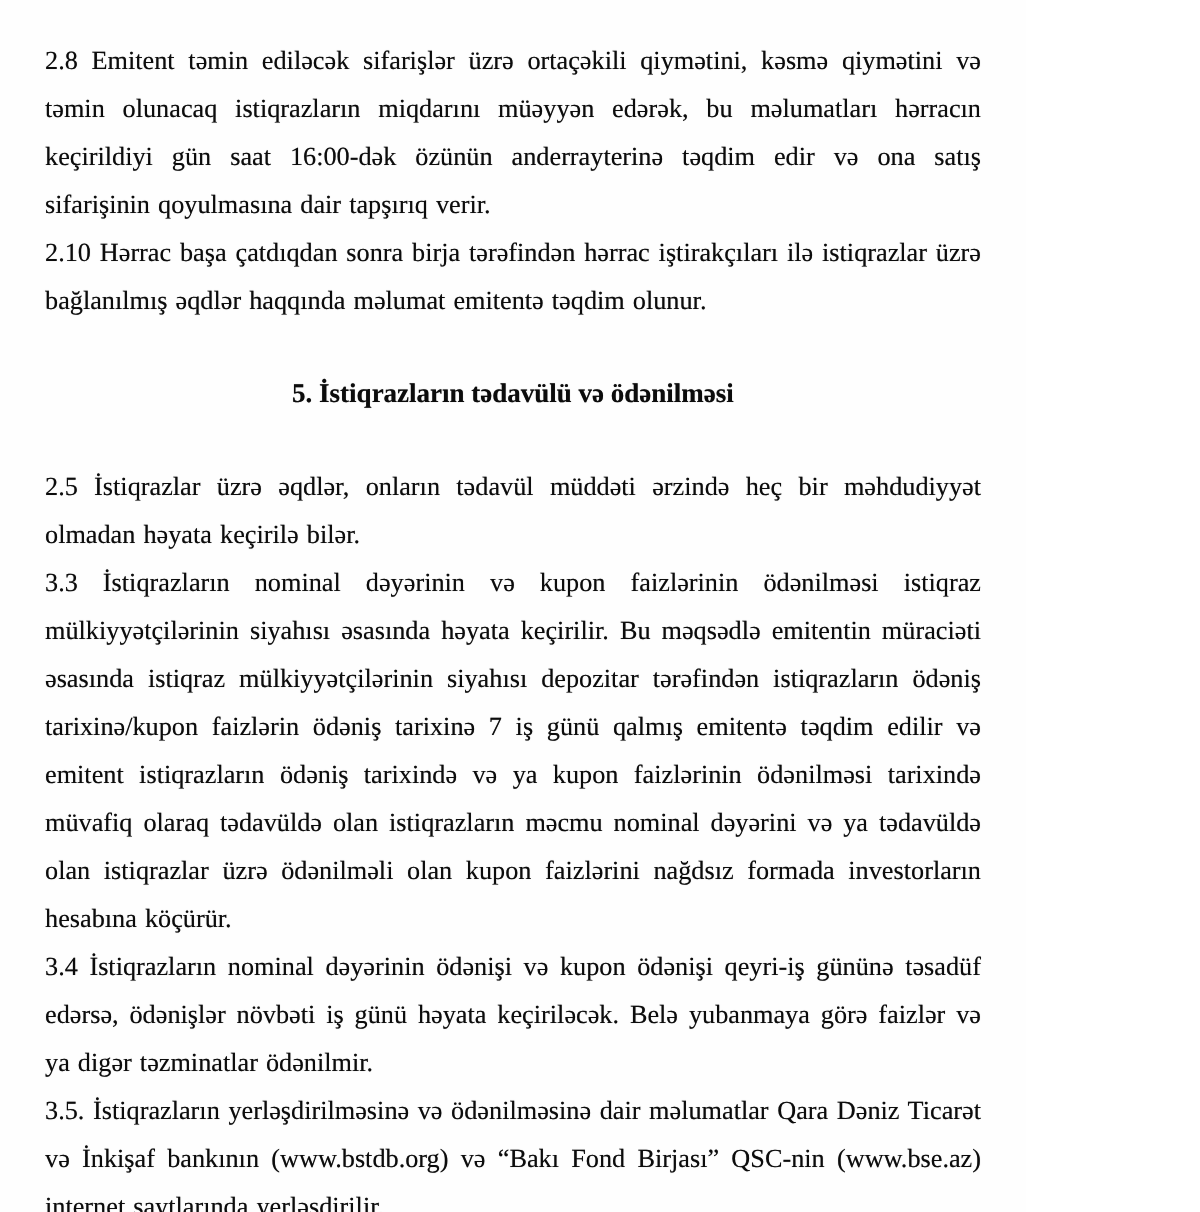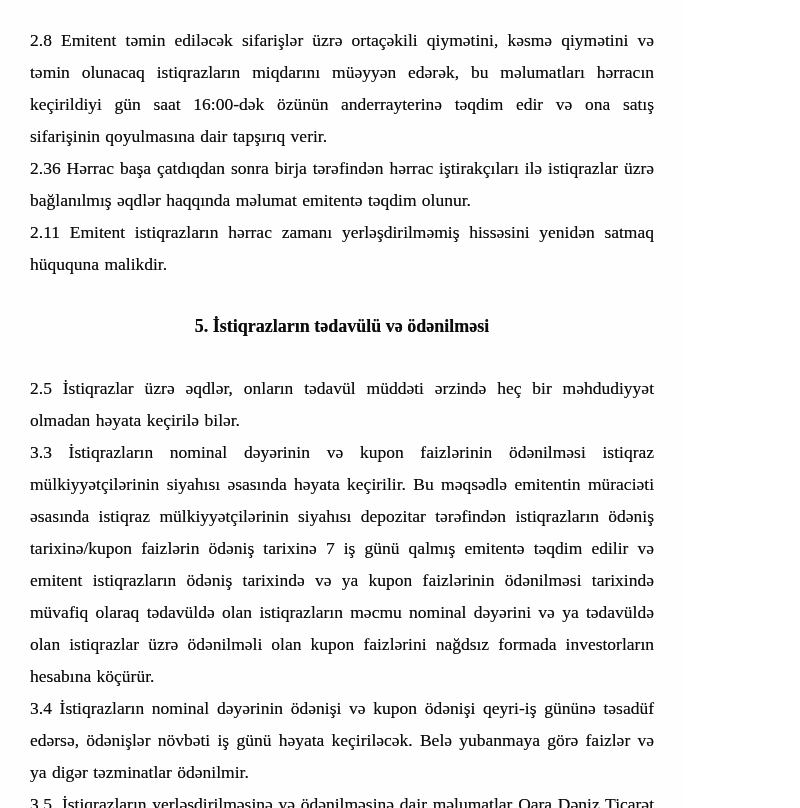--- a/index.html
+++ b/index.html
@@ -37,20 +37,19 @@
     text-align: center;
     margin: 30px 0 30px 0;
     text-shadow: 0 0 0.45px rgba(0,0,0,0.6);
   }
 </style>
 </head>
 <body>
 
 <div class="page" id="document-page">
     <p class="para">2.8 Emitent təmin ediləcək sifarişlər üzrə ortaçəkili qiymətini, kəsmə qiymətini və təmin olunacaq istiqrazların miqdarını müəyyən edərək, bu məlumatları hərracın keçirildiyi gün saat 16:00-dək özünün anderrayterinə təqdim edir və ona satış sifarişinin qoyulmasına dair tapşırıq verir.</p>
-    <p class="para">2.36 Hərrac başa çatdıqdan sonra birja tərəfindən hərrac iştirakçıları ilə istiqrazlar üzrə bağlanılmış əqdlər haqqında məlumat emitentə təqdim olunur.</p>
-    <p class="para">2.11 Emitent istiqrazların hərrac zamanı yerləşdirilməmiş hissəsini yenidən satmaq hüququna malikdir.</p>
+    <p class="para">2.10 Hərrac başa çatdıqdan sonra birja tərəfindən hərrac iştirakçıları ilə istiqrazlar üzrə bağlanılmış əqdlər haqqında məlumat emitentə təqdim olunur.</p>
     <p class="heading">5. İstiqrazların tədavülü və ödənilməsi</p>
     <p class="para">2.5 İstiqrazlar üzrə əqdlər, onların tədavül müddəti ərzində heç bir məhdudiyyət olmadan həyata keçirilə bilər.</p>
     <p class="para">3.3 İstiqrazların nominal dəyərinin və kupon faizlərinin ödənilməsi istiqraz mülkiyyətçilərinin siyahısı əsasında həyata keçirilir. Bu məqsədlə emitentin müraciəti əsasında istiqraz mülkiyyətçilərinin siyahısı depozitar tərəfindən istiqrazların ödəniş tarixinə/kupon faizlərin ödəniş tarixinə 7 iş günü qalmış emitentə təqdim edilir və emitent istiqrazların ödəniş tarixində və ya kupon faizlərinin ödənilməsi tarixində müvafiq olaraq tədavüldə olan istiqrazların məcmu nominal dəyərini və ya tədavüldə olan istiqrazlar üzrə ödənilməli olan kupon faizlərini nağdsız formada investorların hesabına köçürür.</p>
     <p class="para">3.4 İstiqrazların nominal dəyərinin ödənişi və kupon ödənişi qeyri-iş gününə təsadüf edərsə, ödənişlər növbəti iş günü həyata keçiriləcək. Belə yubanmaya görə faizlər və ya digər təzminatlar ödənilmir.</p>
     <p class="para">3.5. İstiqrazların yerləşdirilməsinə və ödənilməsinə dair məlumatlar Qara Dəniz Ticarət və İnkişaf bankının (www.bstdb.org) və “Bakı Fond Birjası” QSC-nin (www.bse.az) internet saytlarında yerləşdirilir.</p>
   </div>
 
 </body></html>

